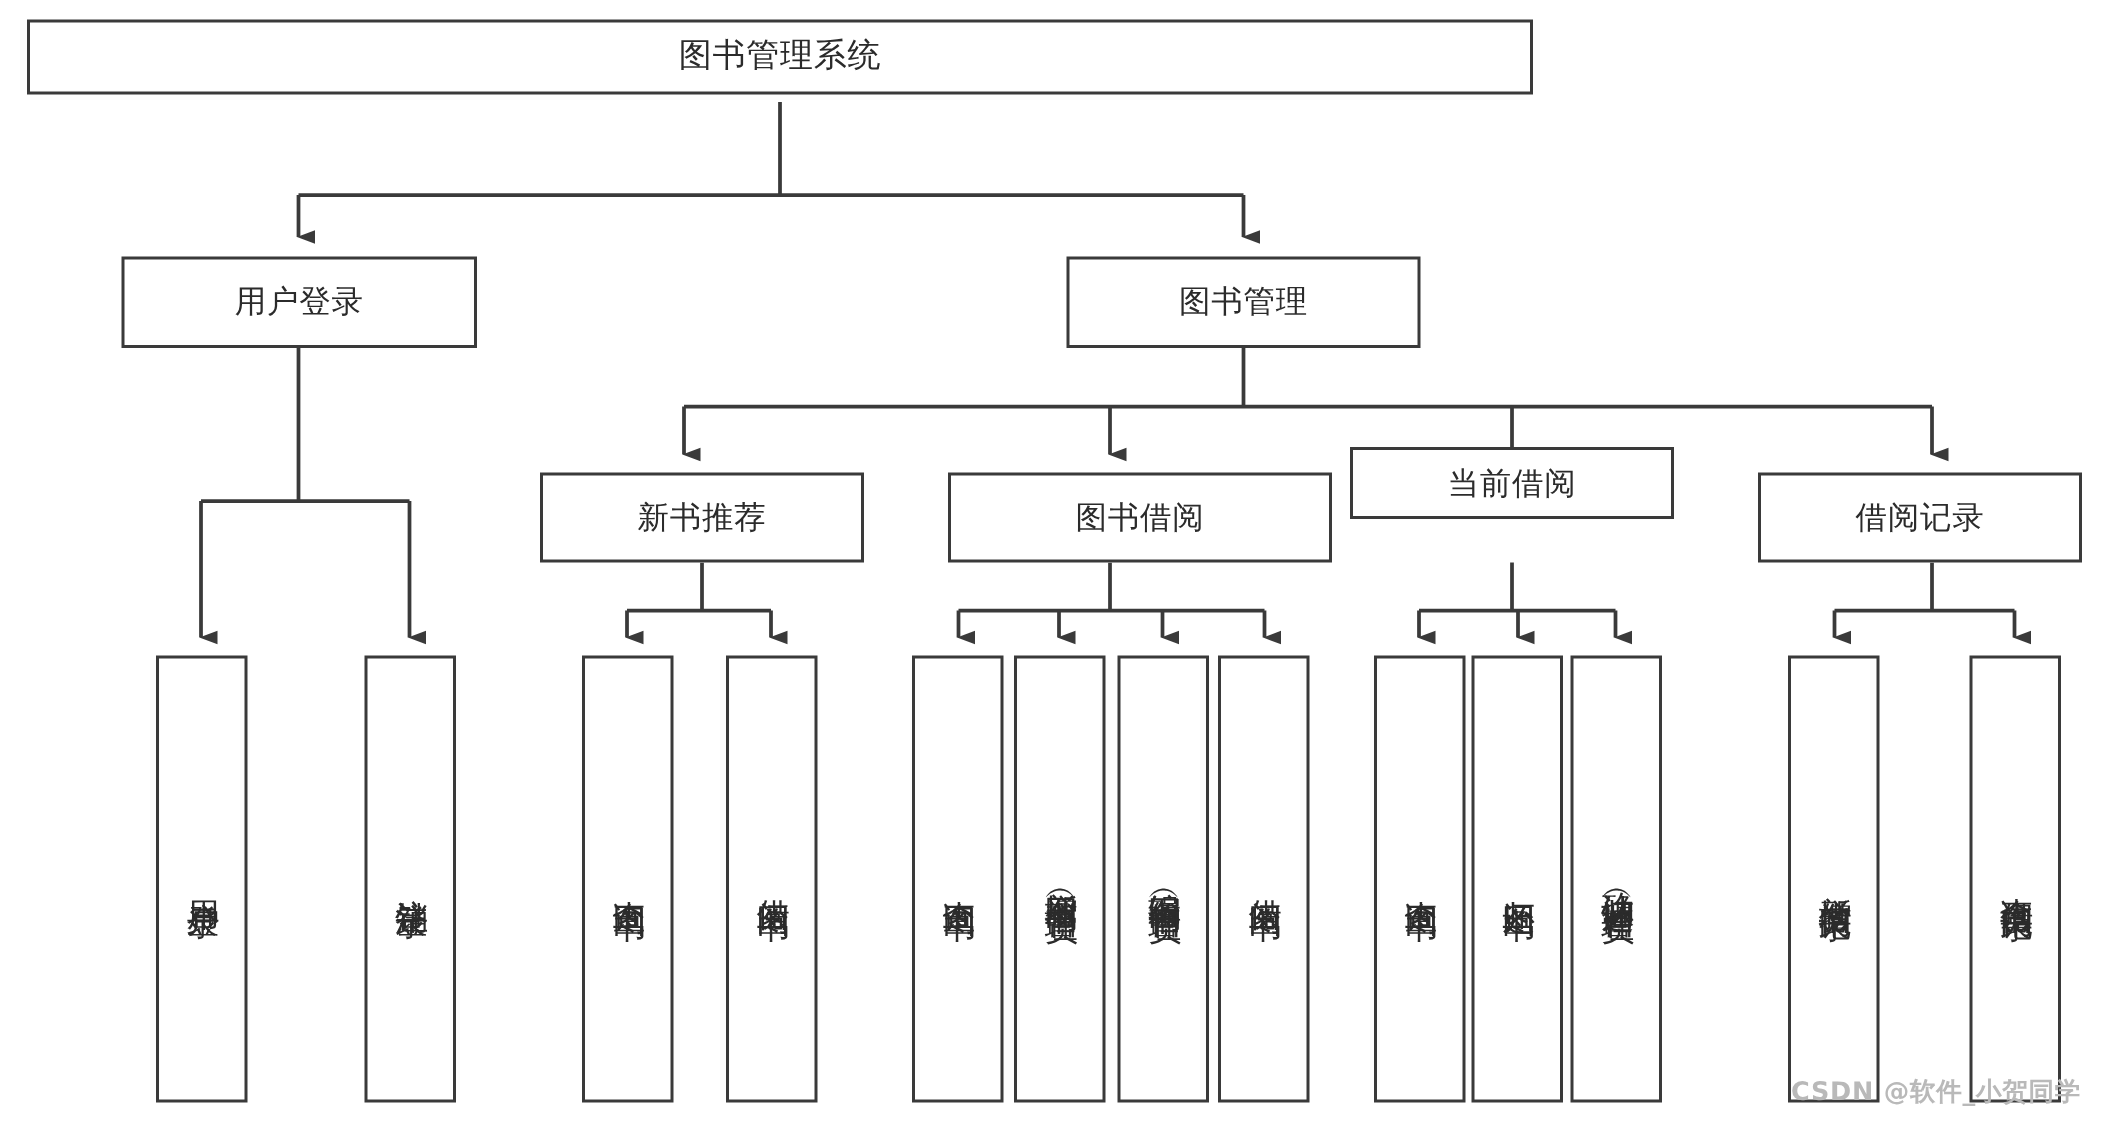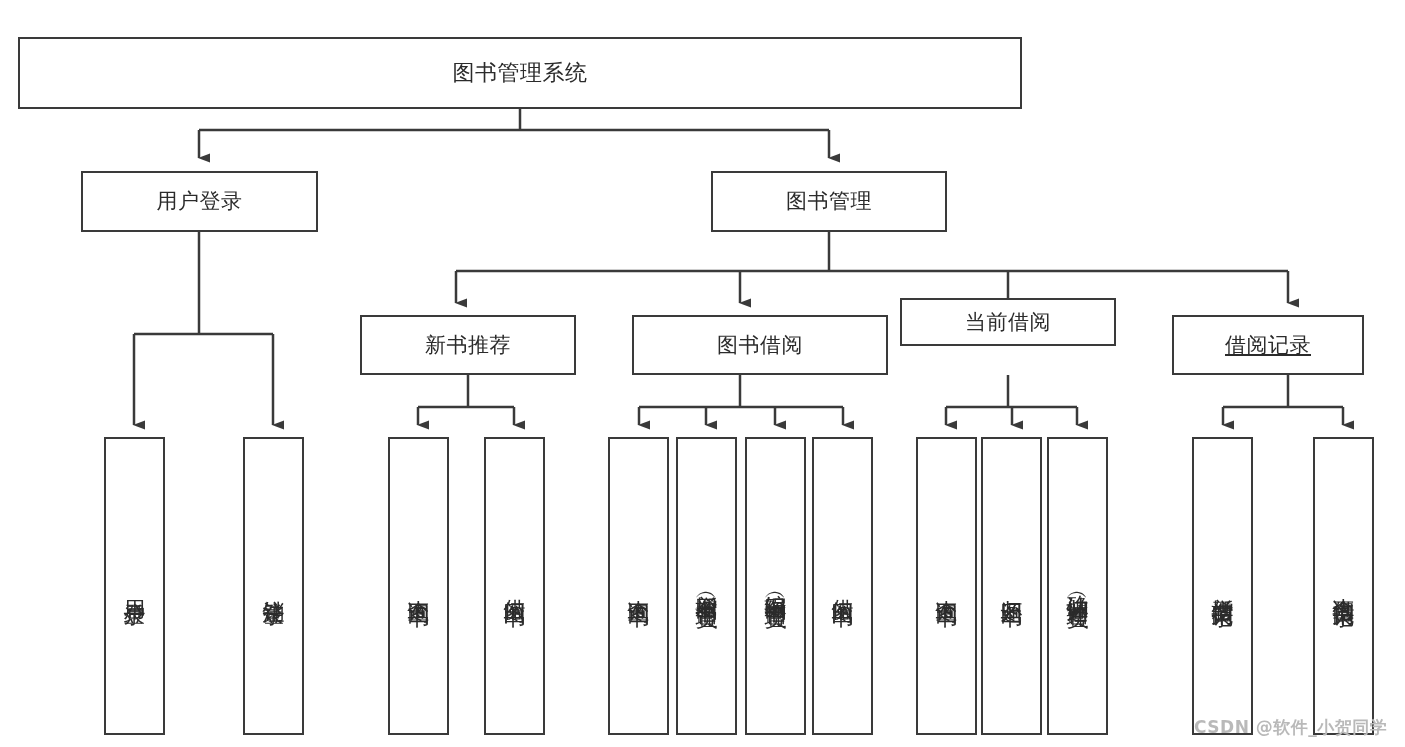--- a/index.html
+++ b/index.html
@@ -117,41 +117,41 @@
       <path d="M1012,407 L1012,425" marker-end="url(#arrow)"></path>
       <path d="M1077,407 L1077,425" marker-end="url(#arrow)"></path>
 
       <path d="M1288,375 L1288,407"></path>
       <path d="M1223,407 L1343,407"></path>
       <path d="M1223,407 L1223,425" marker-end="url(#arrow)"></path>
       <path d="M1343,407 L1343,425" marker-end="url(#arrow)"></path>
     </g>
   </svg>
 
-  <div class="node node-h node-root" style="left:18px; top:13px; width:1004px; height:72px;margin-top:24px;">
+  <div class="node node-h node-root" style="left:18px; top:13px; width:1004px; height:50px;">
     <span>图书管理系统</span>
   </div>
 
   <div class="node node-h" style="left:81px; top:171px; width:237px; height:61px;">
     <span>用户登录</span>
   </div>
   <div class="node node-h" style="left:711px; top:171px; width:236px; height:61px;text-align:center;">
     <span>图书管理</span>
   </div>
 
   <div class="node node-h" style="left:360px; top:315px; width:216px; height:60px;">
     <span>新书推荐</span>
   </div>
   <div class="node node-h" style="left:632px; top:315px; width:256px; height:60px;">
     <span>图书借阅</span>
   </div>
   <div class="node node-h" style="left:900px; top:298px; width:216px; height:48px;">
     <span>当前借阅</span>
   </div>
-  <div class="node node-h" style="left:1172px; top:315px; width:192px; height:60px;text-decoration:underline;">
+  <div class="node node-h" style="left:1172px; top:315px; width:216px; height:60px;">
     <span>借阅记录</span>
   </div>
 
   <div class="node node-v" style="left:104px; top:437px; width:61px; height:298px;">
     <span class="vtext">用户登录</span>
   </div>
   <div class="node node-v" style="left:243px; top:437px; width:61px; height:298px;">
     <span class="vtext">注销登录</span>
   </div>
 

